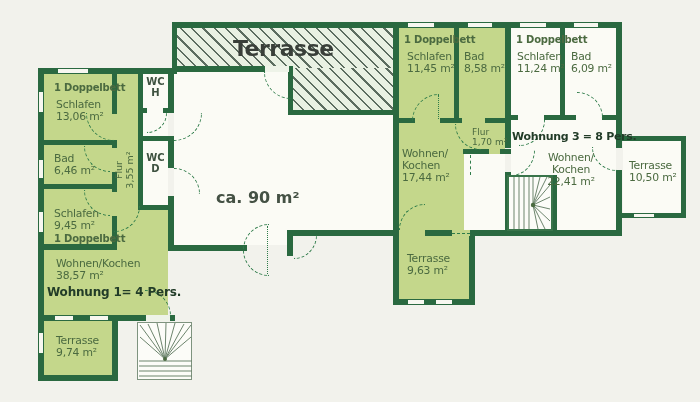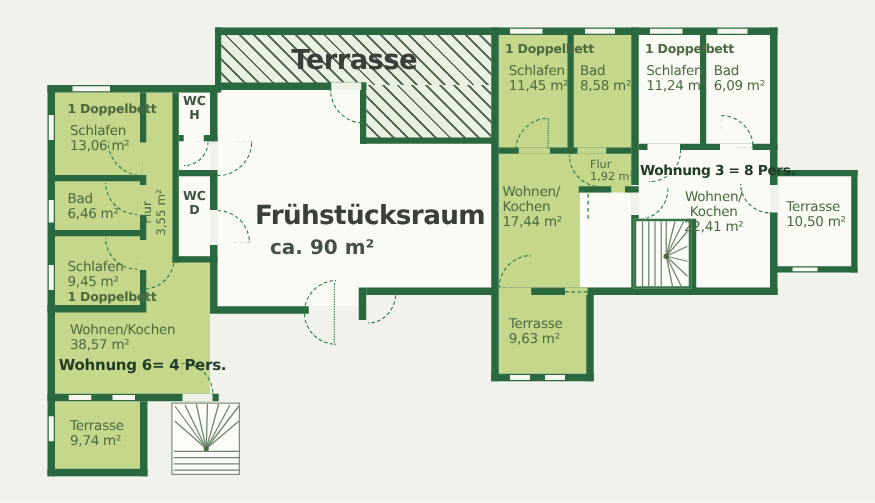--- a/index.html
+++ b/index.html
@@ -192,39 +192,38 @@
 13,06 m²</div>
   <div class="lbl t-r" style="left:54px;top:153px;">Bad
 6,46 m²</div>
   <div class="lbl t-vert" style="left:99px;top:157px;width:56px;height:26px;">Flur
 3,55 m²</div>
   <div class="lbl t-r" style="left:54px;top:208px;">Schlafen
 9,45 m²</div>
   <div class="lbl t-s" style="left:54px;top:233px;">1 Doppelbett</div>
   <div class="lbl t-r" style="left:56px;top:258px;">Wohnen/Kochen
 38,57 m²</div>
-  <div class="lbl t-b" style="left:47px;top:286px;">Wohnung 6= 4 Pers.</div>
+  <div class="lbl t-b" style="left:47px;top:286px;">Wohnung 1= 4 Pers.</div>
   <div class="lbl t-r" style="left:56px;top:335px;">Terrasse
 9,74 m²</div>
   <div class="lbl t-wc" style="left:143px;top:76px;width:25px;">WC
 H</div>
   <div class="lbl t-wc" style="left:143px;top:152px;width:25px;">WC
 D</div>
 
   <div class="lbl t-title" style="left:233px;top:36px;font-size:22px;letter-spacing:-0.5px;">Terrasse</div>
-  <div class="lbl t-title" style="left:204px;top:160px;font-size:21px;letter-spacing:-0.5px;">Frühstücksraum</div>
   <div class="lbl" style="left:216px;top:188px;font-size:16px;color:#445144;font-weight:bold;">ca. 90 m²</div>
 
   <div class="lbl t-s" style="left:404px;top:34px;">1 Doppelbett</div>
   <div class="lbl t-r" style="left:407px;top:51px;">Schlafen
 11,45 m²</div>
   <div class="lbl t-r" style="left:464px;top:51px;">Bad
 8,58 m²</div>
   <div class="lbl t-r9" style="left:472px;top:128px;">Flur
-1,92 m²</div>
+1,70 m²</div>
   <div class="lbl t-r" style="left:402px;top:148px;">Wohnen/
 Kochen
 17,44 m²</div>
   <div class="lbl t-r" style="left:407px;top:253px;">Terrasse
 9,63 m²</div>
 
   <div class="lbl t-s" style="left:516px;top:34px;">1 Doppelbett</div>
   <div class="lbl t-r" style="left:517px;top:51px;">Schlafen
 11,24 m²</div>
   <div class="lbl t-r" style="left:571px;top:51px;">Bad

